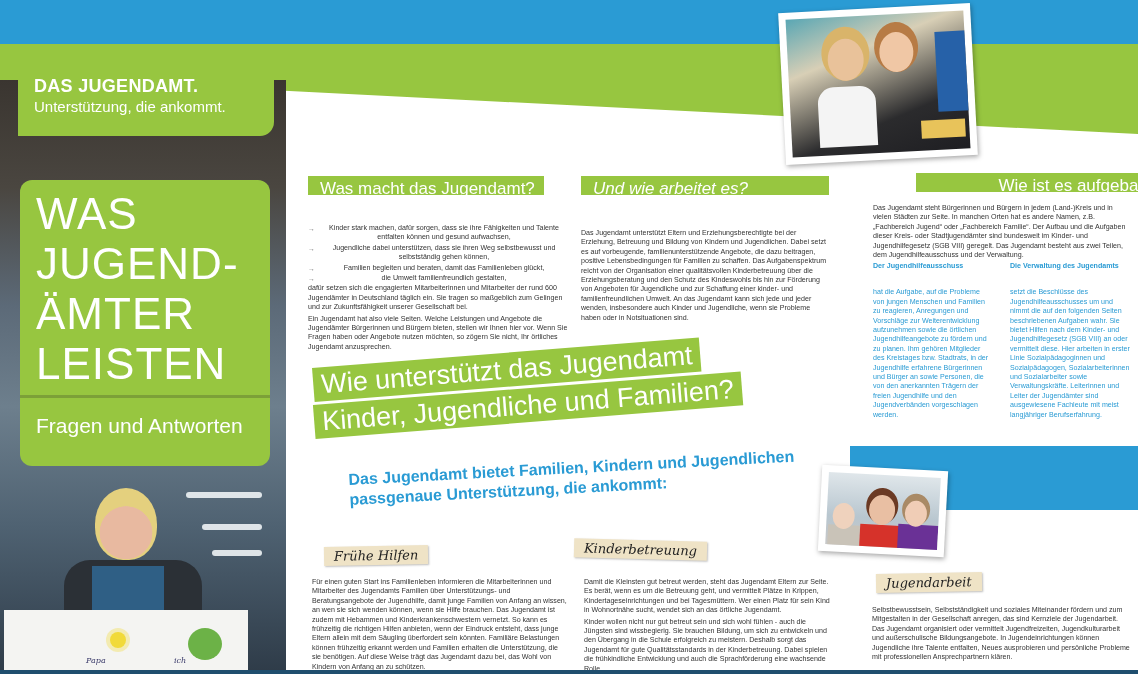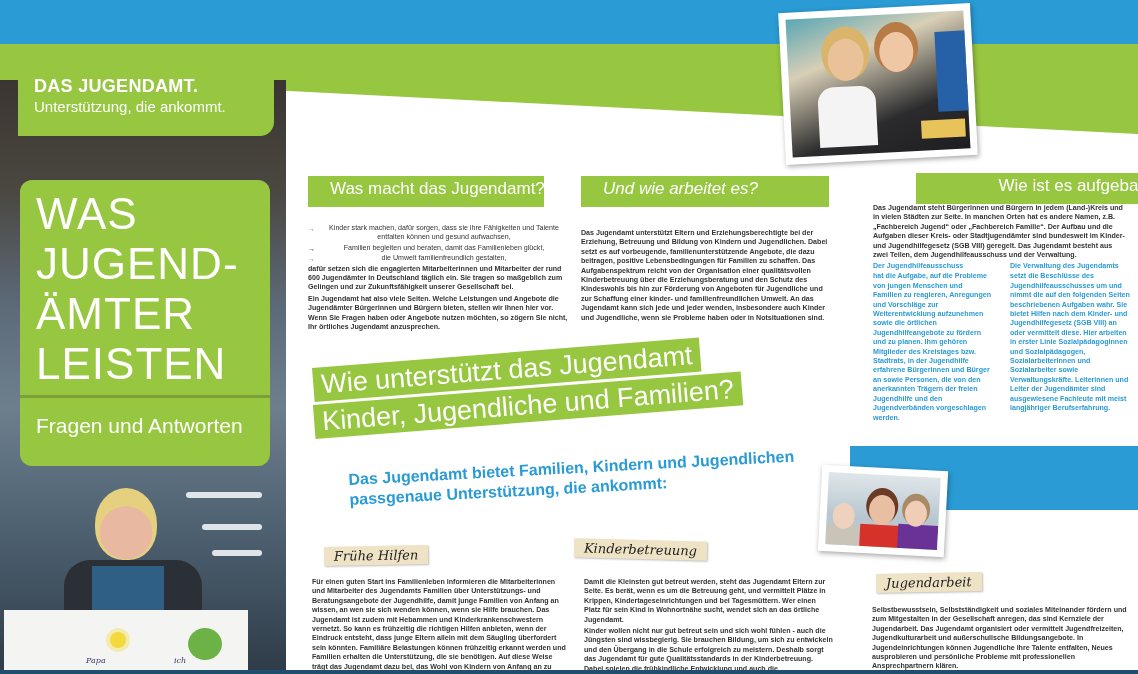--- a/index.html
+++ b/index.html
@@ -51,28 +51,28 @@
   .photo-mid .b1 { position: absolute; left: 2px; top: 52px; width: 32px; height: 24px; background: #c9c3b8; }
   .photo-mid .w { position: absolute; left: 42px; top: 20px; width: 26px; height: 30px; border-radius: 50%; background: #e9bfa3; box-shadow: 0 -4px 0 3px #6b3a24; }
   .photo-mid .b2 { position: absolute; left: 34px; top: 50px; width: 40px; height: 26px; background: #d6322a; }
   .photo-mid .g { position: absolute; left: 78px; top: 24px; width: 22px; height: 26px; border-radius: 50%; background: #f0cdb6; box-shadow: 0 -4px 0 3px #a98a66; }
   .photo-mid .b3 { position: absolute; left: 72px; top: 48px; width: 40px; height: 28px; background: #6a3196; }
 
   .blue-bar-mid { position: absolute; left: 850px; top: 446px; width: 288px; height: 64px; background: #2a9bd4;
     clip-path: polygon(0 0, 100% 0, 100% 100%, 30% 100%, 30% 40%, 0 40%); }
 
   
-  .sec-head { position: absolute; height: 31px; background: #97c640; color: #fff; font-family: "Liberation Sans", sans-serif; font-size: 17px; line-height: 26px; padding-left: 22px; white-space: nowrap; }
+  .sec-head { position: absolute; height: 19px; background: #97c640; color: #fff; font-family: "Liberation Sans", sans-serif; font-size: 17px; line-height: 26px; padding-left: 12px; white-space: nowrap; }
   .body-text { position: absolute; font-family: "Liberation Sans", sans-serif; font-size: 7.1px; line-height: 9.4px; color: #333; }
-  .body-text p { margin-bottom: 2px; font-weight: bold; }
+  .body-text p { margin-bottom: 2px; }
   .bullets { list-style: none; text-align: center; }
   .bullets li { position: relative; padding-left: 10px; margin-bottom: 1px; }
   .bullets li .arrow { position: absolute; left: 0; top: 0; color: #7a7a7a; font-size: 7px; }
   .blue-text { color: #2a9bd4; }
-  .blue-text .sub-title { font-weight: bold; margin-bottom: 1px; }
+  .blue-text .sub-title { font-weight: bold; margin-bottom: 17px; }
 
   
   .headline { position: absolute; left: 312px; top: 368px; transform: rotate(-4.5deg); transform-origin: left top; }
   .headline .hl { display: inline-block; background: #97c640; color: #fff; font-family: "Liberation Sans", sans-serif; font-size: 27px; line-height: 34px; padding: 0 8px; white-space: nowrap; }
   .headline .hl2 { margin-top: 3px; }
   .subhead { position: absolute; left: 348px; top: 470px; transform: rotate(-3deg); transform-origin: left top; color: #2a9bd4; font-family: "Liberation Sans", sans-serif; font-size: 16px; line-height: 20px; font-weight: bold; }
 
   
   .tag { position: absolute; background: #efe3c6; box-shadow: 1px 1px 2px rgba(0,0,0,.25); font-family: "DejaVu Serif", serif; font-style: italic; font-size: 13px; color: #222; padding: 2px 10px; white-space: nowrap; }
 
@@ -130,21 +130,21 @@
       <div class="w"></div>
     <div class="b3"></div>
       <div class="g"></div>
   </div>
 </div>
 
 <div class="sec-head" style="left:308px;top:176px;width:236px;">Was macht das Jugendamt?</div>
 <div class="body-text" style="left:308px;top:224px;width:262px;">
   <ul class="bullets">
     <li><span class="arrow">→</span><span>Kinder stark machen, dafür sorgen, dass sie ihre Fähigkeiten und Talente entfalten können und gesund aufwachsen,</span></li>
-    <li><span class="arrow">→</span></li>
+    <li><span class="arrow">→</span><span>Jugendliche dabei unterstützen, dass sie ihren Weg selbstbewusst und selbstständig gehen können,</span></li>
     <li><span class="arrow">→</span><span>Familien begleiten und beraten, damit das Familienleben glückt,</span></li>
     <li><span class="arrow">→</span><span>die Umwelt familienfreundlich gestalten,</span></li>
   </ul>
   <p>dafür setzen sich die engagierten Mitarbeiterinnen und Mitarbeiter der rund 600 Jugendämter in Deutschland täglich ein. Sie tragen so maßgeblich zum Gelingen und zur Zukunftsfähigkeit unserer Gesellschaft bei.</p>
   <p>Ein Jugendamt hat also viele Seiten. Welche Leistungen und Angebote die Jugendämter Bürgerinnen und Bürgern bieten, stellen wir Ihnen hier vor. Wenn Sie Fragen haben oder Angebote nutzen möchten, so zögern Sie nicht, Ihr örtliches Jugendamt anzusprechen.</p>
 </div>
 
 <div class="sec-head" style="left:581px;top:176px;width:248px;font-style:italic;">Und wie arbeitet es?</div>
 <div class="body-text" style="left:581px;top:229px;width:250px;">
   <p>Das Jugendamt unterstützt Eltern und Erziehungsberechtigte bei der Erziehung, Betreuung und Bildung von Kindern und Jugendlichen. Dabei setzt es auf vorbeugende, familienunterstützende Angebote, die dazu beitragen, positive Lebensbedingungen für Familien zu schaffen. Das Aufgabenspektrum reicht von der Organisation einer qualitätsvollen Kinderbetreuung über die Erziehungsberatung und den Schutz des Kindeswohls bis hin zur Förderung von Angeboten für Jugendliche und zur Schaffung einer kinder- und familienfreundlichen Umwelt. An das Jugendamt kann sich jede und jeder wenden, insbesondere auch Kinder und Jugendliche, wenn sie Probleme haben oder in Notsituationen sind.</p>

